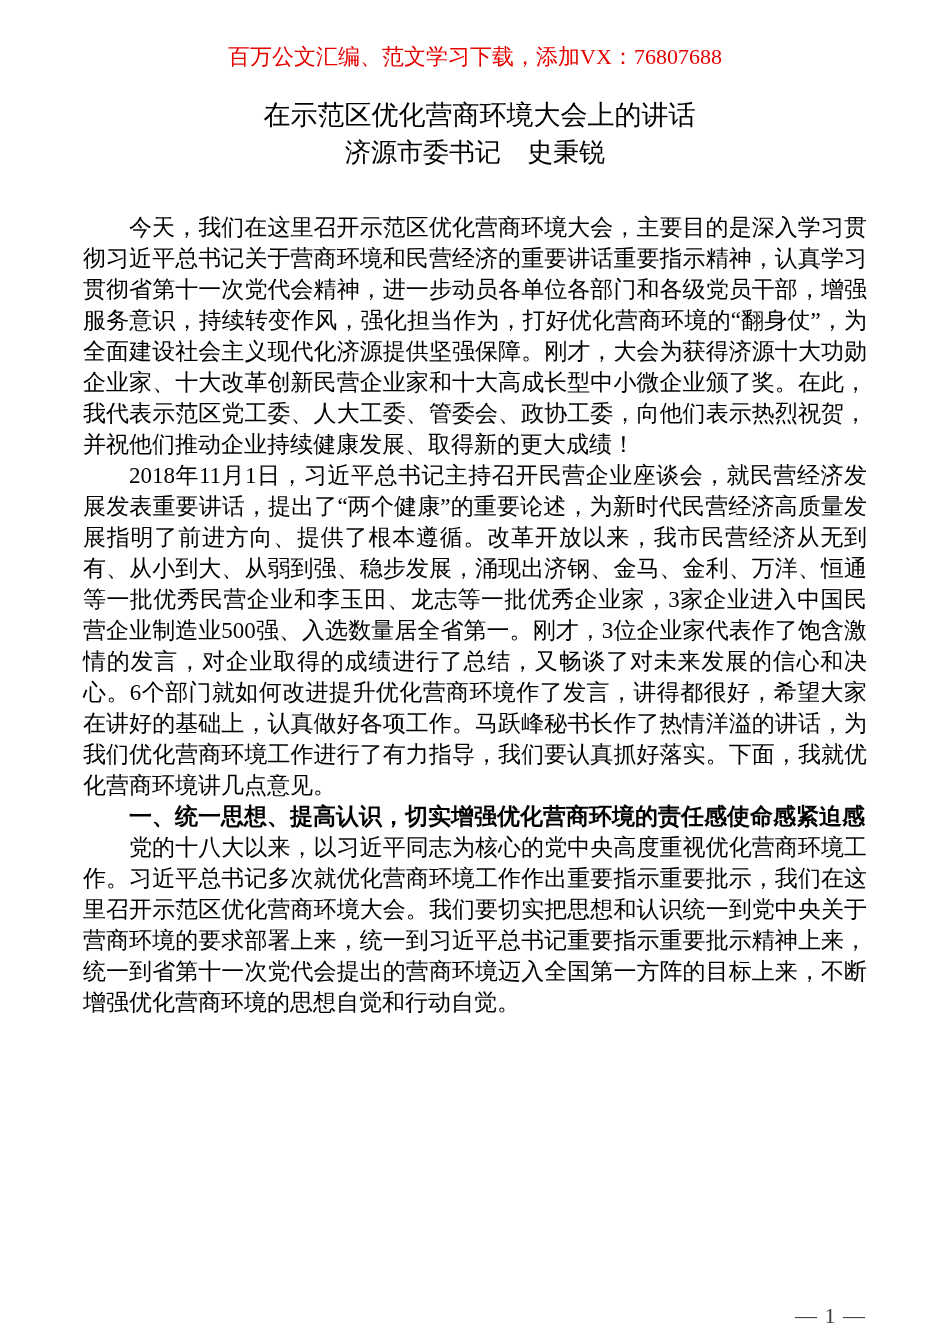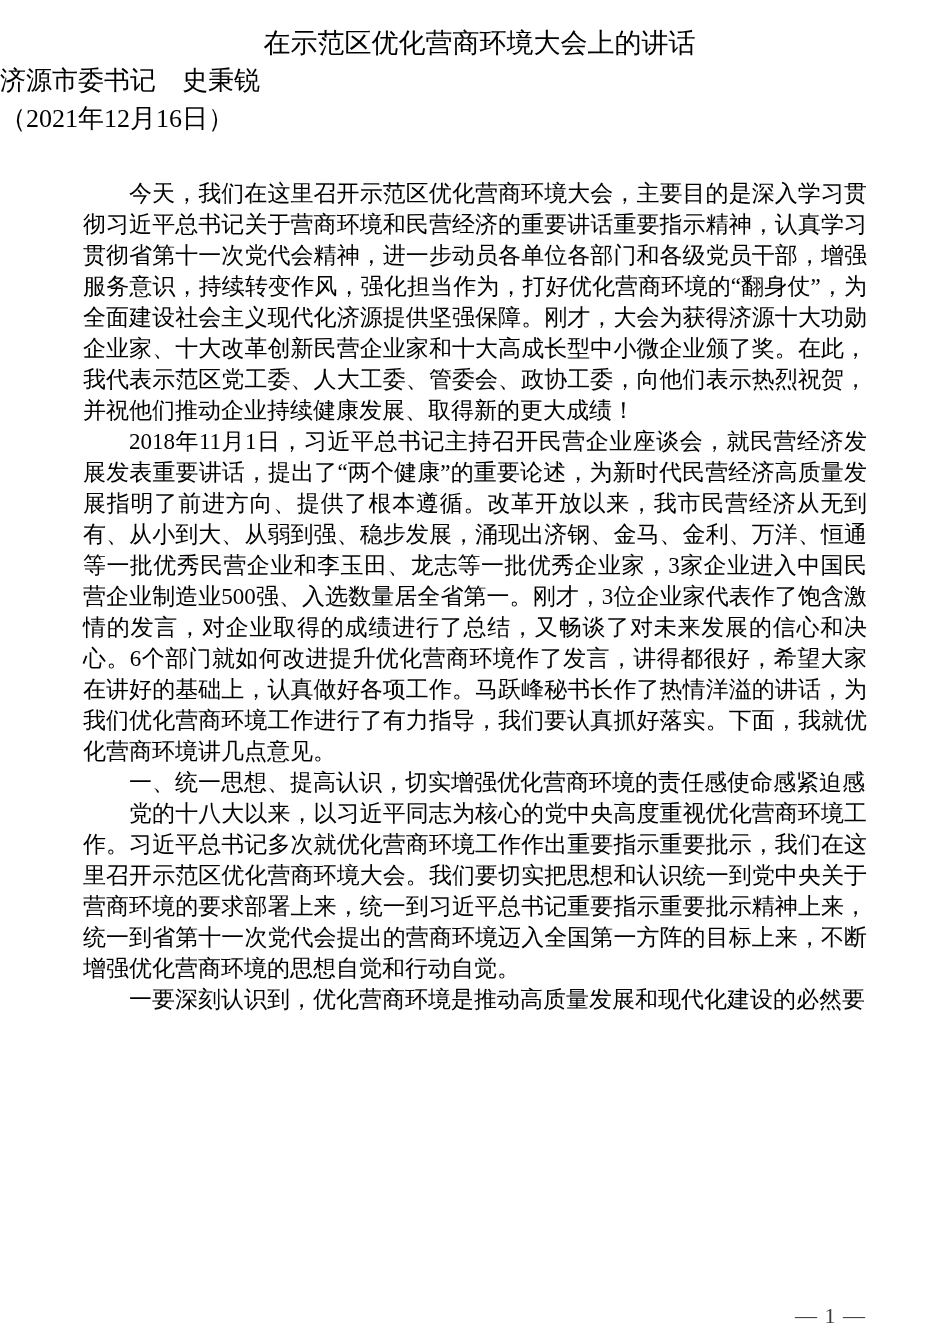--- a/index.html
+++ b/index.html
@@ -30,64 +30,64 @@
     line-height: 38px;
     text-align: center;
     font-weight: 400;
     white-space: pre;
     padding-left: 9px;
   }
   .doc-author,
   .doc-date {
     font-size: 26px;
     line-height: 38px;
+    text-align: center;
     font-weight: 400;
     white-space: pre;
   }
   .content {
     margin: 40px 83px 0 83px;
     width: 784px;
     font-size: 23px;
     line-height: 31px;
     text-align: justify;
   }
   .content p {
     margin: 0;
     padding: 0;
     text-indent: 2em;
   }
   .content p.heading {
-    font-weight: 400;
+    font-weight: 700;
   }
   .page-number {
     position: absolute;
     right: 84px;
     bottom: 16px;
     font-size: 22px;
     line-height: 24px;
     color: #3a3a3a;
     letter-spacing: 1px;
     white-space: pre;
   }
 </style>
 </head>
 <body>
 
 <div class="page">
 
+  <div class="notice" style="color: rgb(230, 0, 0);">百万公文汇编、范文学习下载，添加VX：76807688</div>
 
   <div class="doc-title">在示范区优化营商环境大会上的讲话</div>
 
   <div class="doc-author">济源市委书记　史秉锐</div>
 
-  <div class="doc-date">（2021年12月16日）</div>
 
   <div class="content">
       <p class="body">今天，我们在这里召开示范区优化营商环境大会，主要目的是深入学习贯彻习近平总书记关于营商环境和民营经济的重要讲话重要指示精神，认真学习贯彻省第十一次党代会精神，进一步动员各单位各部门和各级党员干部，增强服务意识，持续转变作风，强化担当作为，打好优化营商环境的“翻身仗”，为全面建设社会主义现代化济源提供坚强保障。刚才，大会为获得济源十大功勋企业家、十大改革创新民营企业家和十大高成长型中小微企业颁了奖。在此，我代表示范区党工委、人大工委、管委会、政协工委，向他们表示热烈祝贺，并祝他们推动企业持续健康发展、取得新的更大成绩！</p>
       <p class="body">2018年11月1日，习近平总书记主持召开民营企业座谈会，就民营经济发展发表重要讲话，提出了“两个健康”的重要论述，为新时代民营经济高质量发展指明了前进方向、提供了根本遵循。改革开放以来，我市民营经济从无到有、从小到大、从弱到强、稳步发展，涌现出济钢、金马、金利、万洋、恒通等一批优秀民营企业和李玉田、龙志等一批优秀企业家，3家企业进入中国民营企业制造业500强、入选数量居全省第一。刚才，3位企业家代表作了饱含激情的发言，对企业取得的成绩进行了总结，又畅谈了对未来发展的信心和决心。6个部门就如何改进提升优化营商环境作了发言，讲得都很好，希望大家在讲好的基础上，认真做好各项工作。马跃峰秘书长作了热情洋溢的讲话，为我们优化营商环境工作进行了有力指导，我们要认真抓好落实。下面，我就优化营商环境讲几点意见。</p>
       <p class="heading">一、统一思想、提高认识，切实增强优化营商环境的责任感使命感紧迫感</p>
       <p class="body">党的十八大以来，以习近平同志为核心的党中央高度重视优化营商环境工作。习近平总书记多次就优化营商环境工作作出重要指示重要批示，我们在这里召开示范区优化营商环境大会。我们要切实把思想和认识统一到党中央关于营商环境的要求部署上来，统一到习近平总书记重要指示重要批示精神上来，统一到省第十一次党代会提出的营商环境迈入全国第一方阵的目标上来，不断增强优化营商环境的思想自觉和行动自觉。</p>
-      <p class="heading">一要深刻认识到，优化营商环境是推动高质量发展和现代化建设的必然要</p>
     </div>
 
   <div class="page-number">— 1 —</div>
 
 </div>
 
 </body></html>

